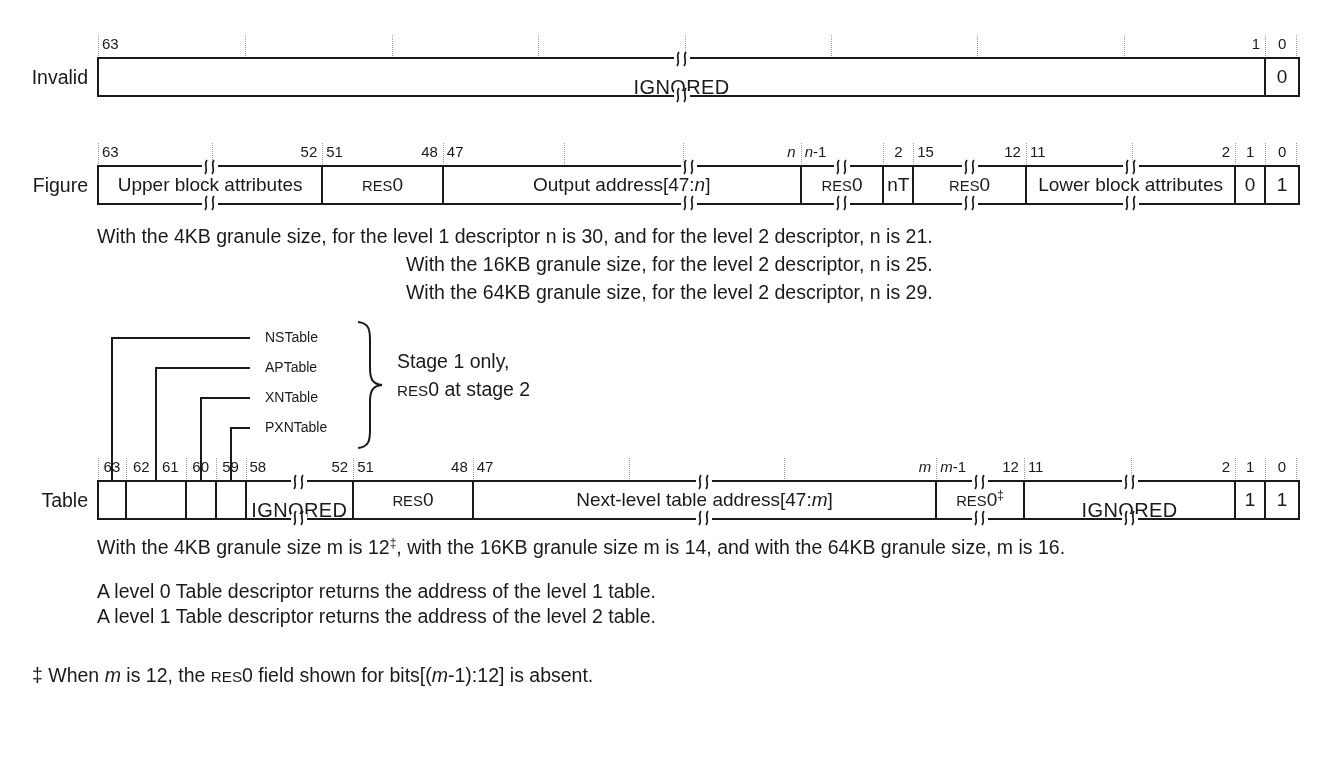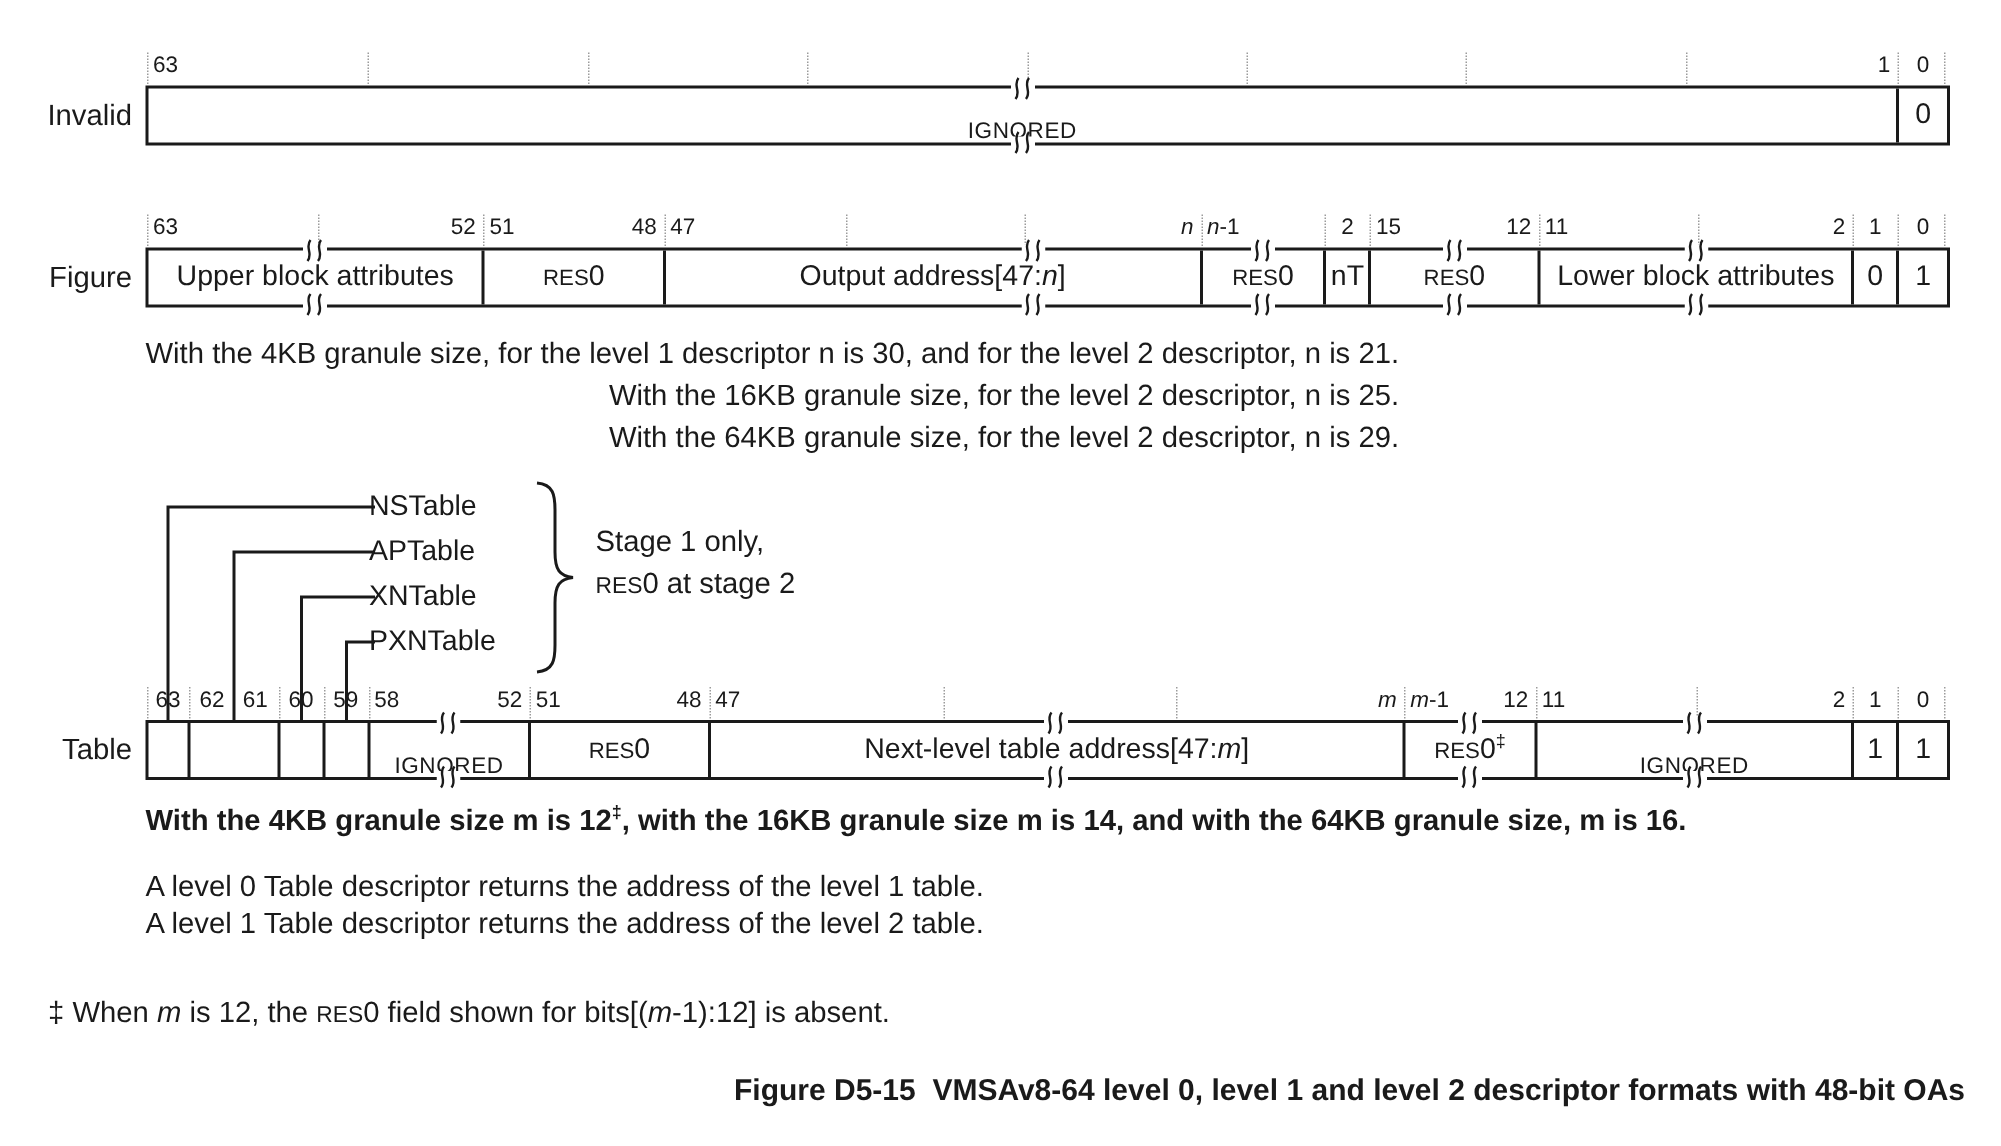--- a/index.html
+++ b/index.html
@@ -9,46 +9,46 @@
 
   .bitrow   { position:absolute; left:0; width:1334px; height:40px; }
   .rowlabel { position:absolute; left:0; top:0; width:88px; height:40px;
               font-size:19.5px; line-height:40px; text-align:right; }
   .rowbox   { position:absolute; left:97px; top:0; width:1203px; height:40px;
               display:flex; border:2px solid #1a1a1a; background:#fff; }
   .cell     { position:relative; border-right:2px solid #1a1a1a;
               display:flex; align-items:center; justify-content:center;
               font-size:19px; white-space:nowrap; }
   .cell.last{ border-right:none; flex:1 1 auto; }
-  .ftext.f-small { font-size:15px; letter-spacing:0.4px;margin-top:20px; }
+  .ftext.f-small { font-size:20px; letter-spacing:0.4px;margin-top:20px; }
   .sc  { font-size:0.78em; }
   sup  { font-size:12px; line-height:0; }
 
   .blab { position:absolute; top:-27px; height:24px; line-height:24px;
           font-size:15px; white-space:nowrap; z-index:3; }
   .p-left   { left:3px; }
   .p-right  { right:4px; }
   .p-center { left:50%; transform:translateX(-50%); }
   .p-c25    { left:25%; transform:translateX(-50%); }
   .p-c75    { left:75%; transform:translateX(-50%); }
 
   .tick { position:absolute; top:-24px; height:21px; width:0;
           border-left:1px dotted #9b9b9b; z-index:1; }
   .brk  { position:absolute; z-index:4; }
   .brk-top    { top:-8px; }
   .brk-bottom { bottom:-8px; }
 
   .note { position:absolute; font-size:19.5px; }
   .note p { margin:0; }
   #block-notes        { left:97px; top:222px;  line-height:28px;text-align:right; }
-  #table-note-m       { left:97px; top:536px;font-weight:bold; }
+  #table-note-m       { left:97px; top:536px; }
   #table-notes-levels { left:97px; top:579px; line-height:25.4px; }
   #footnote           { left:32px; top:664px; }
 
-  .callout-label { position:absolute; left:246px; font-size:19px; line-height:21px; }
+  .callout-label { position:absolute; left:265px; font-size:14px; line-height:21px; }
   #stage-note { position:absolute; left:397px; top:347px; font-size:19.5px; line-height:28px; }
   #callout-svg { position:absolute; left:90px; top:318px; }
 
   #caption { position:absolute; right:24px; top:716px; font-size:20px;
              font-weight:bold; white-space:pre-wrap; }
 </style>
 </head>
 <body>
 
 <div class="page">
@@ -335,14 +335,13 @@
   <div class="note" id="table-note-m">
     <p class="rich">With the 4KB granule size m is 12<sup>‡</sup>, with the 16KB granule size m is 14, and with the 64KB granule size, m is 16.</p>
   </div>
   <div class="note" id="table-notes-levels">
     <p>A level 0 Table descriptor returns the address of the level 1 table.</p>
     <p>A level 1 Table descriptor returns the address of the level 2 table.</p>
   </div>
 
   <div class="note rich" id="footnote">‡ When <i>m</i> is 12, the <span class="sc">RES</span>0 field shown for bits[(<i>m</i>-1):12] is absent.</div>
 
-  <div id="caption">Figure D5-15  VMSAv8-64 level 0, level 1 and level 2 descriptor formats with 48-bit OAs</div>
 </div>
 
 </body></html>

